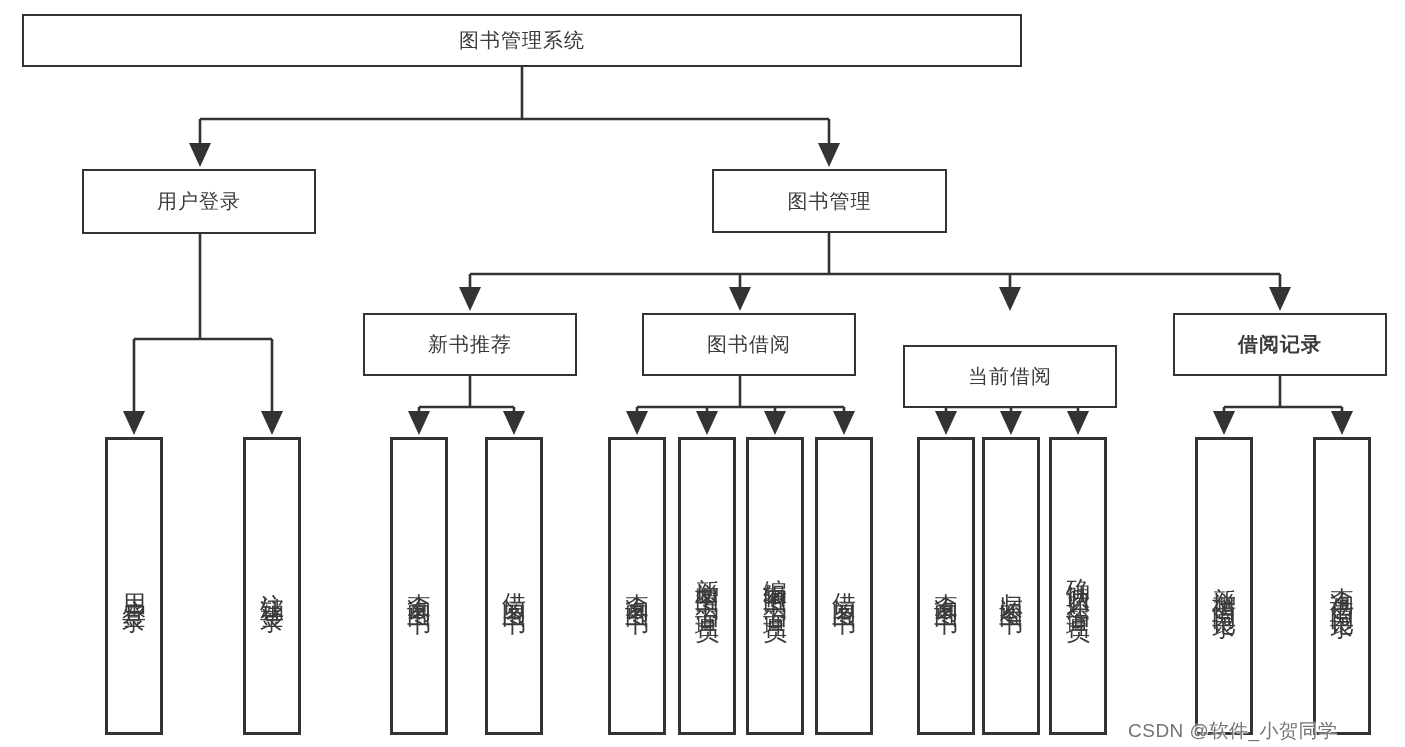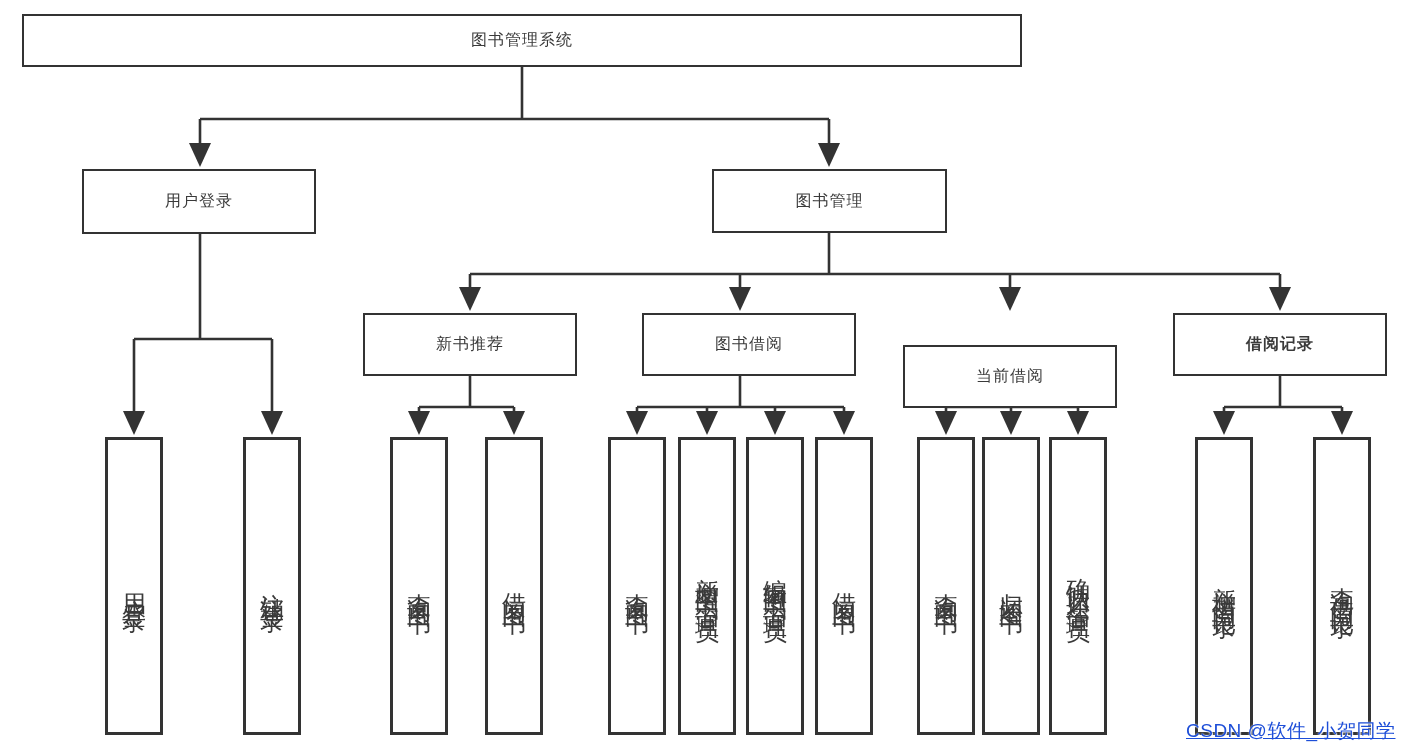--- a/index.html
+++ b/index.html
@@ -20,45 +20,44 @@
   .box {
     position: absolute;
     box-sizing: border-box;
     border: 2.5px solid #333333;
     background: #ffffff;
     display: flex;
     align-items: center;
     justify-content: center;
     color: #3a3a3a;
   }
-  .h-box { font-size: 16px; letter-spacing: 1px; white-space: nowrap; text-align: right; }
+  .h-box { font-size: 20px; letter-spacing: 1px; white-space: nowrap; text-align: right; }
   .leaf {
     width: 58px;
     height: 298px;
     border-width: 3px;
   }
   .leaf .v-text {
     writing-mode: vertical-rl;
     text-orientation: mixed;
     font-size: 24px;
     line-height: 1;
     letter-spacing: 6px;
     white-space: nowrap;
     color: #3a3a3a;
   }
   .watermark {
     position: absolute;
-    left: 1186px;
+    left: 1128px;
     top: 718px;
     font-size: 19px;
-    color: #1d4ed8;
+    color: #737373;
     text-shadow: 0 0 2px #ffffff, 1px 1px 1px #ffffff;
     white-space: nowrap;
     letter-spacing: 0.5px;
-    text-decoration: underline;
   }
 </style>
 </head>
 <body>
 
 <div class="canvas">
 
   <svg class="connectors" viewBox="0 0 1405 747" xmlns="http://www.w3.org/2000/svg">
     <g stroke="#333333" stroke-width="2.6" fill="none">
       <path d="M522 67 V119 M200 119 H829 M200 119 V146 M829 119 V146"></path>

